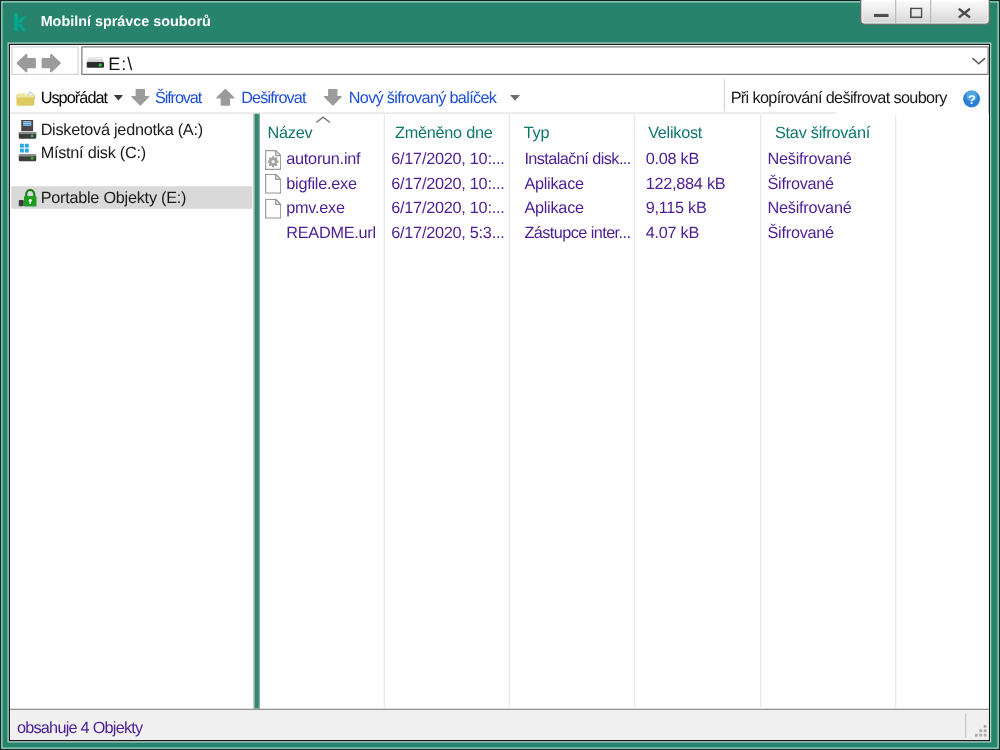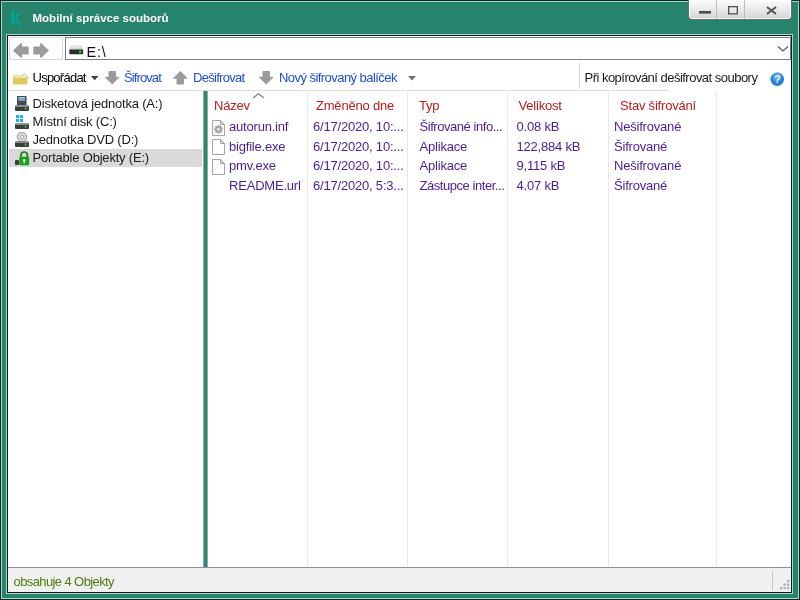--- a/index.html
+++ b/index.html
@@ -20,24 +20,24 @@
 .gray{color:#1d4ed8}
 .tbsep{position:absolute;left:571px;top:2px;width:1px;height:26px;background:#d9d9d9}
 .mainarea{position:absolute;left:0;top:55px;width:783px;height:476px;background:#fff}
 .leftpanel{position:absolute;left:0;top:0;width:200px;height:476px}
 .drow{position:absolute;left:1px;width:192.5px;height:18px}
 .drow .dtxt{position:absolute;left:23.5px;top:1.5px;white-space:nowrap}
 .drow.sel{background:#d9d9d9}
 .divider{position:absolute;left:195.2px;top:0;width:5px;height:476px;background:#2b8a72;border-left:1px solid #9aa3a1;border-right:1px solid #9aa3a1}
 .rightpanel{position:absolute;left:200px;top:0;width:583px;height:476px}
 .colline{position:absolute;top:1px;width:1px;height:474px;background:#e6e8ea}
-.hdr{position:absolute;top:7.2px;white-space:nowrap;color:#b91c1c}
+.hdr{position:absolute;top:7.2px;white-space:nowrap;color:#0f766e}
 .cell{position:absolute;white-space:nowrap;color:#4c1d95}
 .statusbar{position:absolute;left:0;top:531px;width:783px;height:25px;background:#f0f0f0;border-top:1px solid #919191}
-.stext{position:absolute;left:5.5px;top:5.5px;color:#4d7c0f;letter-spacing:-0.6px}
+.stext{position:absolute;left:5.5px;top:5.5px;color:#4c1d95;letter-spacing:-0.6px}
 .ssep{position:absolute;left:764px;top:3px;width:1px;height:19px;background:#c6c6c6}
 svg{display:block}
 .abs{position:absolute}
 </style>
 </head>
 <body>
 <div class="frame"></div>
 <svg class="klogo" width="22" height="16" viewBox="0 0 22 16">
   <rect x="0.2" y="0.3" width="3.3" height="14.6" fill="#00a88e"></rect>
   <polygon points="7.3,3.1 10.6,3.1 5.8,8.3 3.5,8.3 3.5,7.1" fill="#00a88e"></polygon>
@@ -129,30 +129,20 @@
       <svg class="abs" style="left:5px;top:1px" width="16" height="16" viewBox="0 0 16 16">
         <rect x="2" y="1" width="3.1" height="3.1" fill="#29abe2"></rect>
         <rect x="5.9" y="1" width="3.1" height="3.1" fill="#29abe2"></rect>
         <rect x="2" y="4.9" width="3.1" height="3.1" fill="#29abe2"></rect>
         <rect x="5.9" y="4.9" width="3.1" height="3.1" fill="#29abe2"></rect>
         <rect x="1" y="9.5" width="14" height="5.5" rx="1" fill="#3c3c3c"></rect>
         <rect x="1" y="9.5" width="14" height="1.6" rx="0.8" fill="#8a8a8a"></rect>
         <circle cx="11.7" cy="12.7" r="1.1" fill="#35c135"></circle>
       </svg>
       <div class="dtxt">Místní disk (C:)</div>
-    </div>
-    <div class="drow" style="top:39.9px">
-      <svg class="abs" style="left:5px;top:1px" width="16" height="16" viewBox="0 0 16 16">
-        <circle cx="8" cy="5" r="4.8" fill="#d6d6d6" stroke="#8f8f8f" stroke-width="0.8"></circle>
-        <circle cx="8" cy="5" r="1.7" fill="#f2f2f2" stroke="#9a9a9a" stroke-width="0.7"></circle>
-        <rect x="1" y="9.5" width="14" height="5.5" rx="1" fill="#3c3c3c"></rect>
-        <rect x="1" y="9.5" width="14" height="1.6" rx="0.8" fill="#8a8a8a"></rect>
-        <circle cx="11.7" cy="12.7" r="1.1" fill="#35c135"></circle>
-      </svg>
-      <div class="dtxt">Jednotka DVD (D:)</div>
     </div>
     <div class="drow sel" style="top:57.6px">
       <svg class="abs" style="left:5px;top:1px" width="16" height="16" viewBox="0 0 16 16">
         <rect x="1" y="10" width="4" height="5" rx="0.8" fill="#3c3c3c"></rect>
         <path d="M7,7 L7,5.2 a3.2,3.2 0 0 1 6.4,0 L13.4,7" fill="none" stroke="#1c7a1c" stroke-width="1.7"></path>
         <rect x="5.2" y="6.8" width="10" height="8.4" rx="1" fill="#1e9e1e"></rect>
         <circle cx="10.2" cy="10.2" r="1.2" fill="#fff"></circle>
         <rect x="9.6" y="10.6" width="1.2" height="2.6" fill="#fff"></rect>
       </svg>
       <div class="dtxt">Portable Objekty (E:)</div>
@@ -198,21 +188,21 @@
       <path d="M8.5,0.5 L8.5,4.5 L12.5,4.5 Z" fill="#e8e8e8" stroke="#9a9a9a" stroke-width="0.9"></path>
     </svg>
     <div class="cell" style="left:21px;top:28.4px">autorun.inf</div>
     <div class="cell" style="left:21px;top:47.8px">bigfile.exe</div>
     <div class="cell" style="left:21px;top:67.2px">pmv.exe</div>
     <div class="cell" style="left:21px;top:86.6px">README.url</div>
     <div class="cell" style="left:105px;top:28.4px">6/17/2020, 10:...</div>
     <div class="cell" style="left:105px;top:47.8px">6/17/2020, 10:...</div>
     <div class="cell" style="left:105px;top:67.2px">6/17/2020, 10:...</div>
     <div class="cell" style="left:105px;top:86.6px">6/17/2020, 5:3...</div>
-    <div class="cell" style="left:211.5px;top:28.4px;letter-spacing:-0.45px">Šifrované info...</div>
+    <div class="cell" style="left:211.5px;top:28.4px;letter-spacing:-0.45px">Instalační disk...</div>
     <div class="cell" style="left:211.5px;top:47.8px">Aplikace</div>
     <div class="cell" style="left:211.5px;top:67.2px">Aplikace</div>
     <div class="cell" style="left:211.5px;top:86.6px;letter-spacing:-0.45px">Zástupce inter...</div>
     <div class="cell" style="left:308.5px;top:28.4px">0.08 kB</div>
     <div class="cell" style="left:308.5px;top:47.8px">122,884 kB</div>
     <div class="cell" style="left:308.5px;top:67.2px">9,115 kB</div>
     <div class="cell" style="left:308.5px;top:86.6px">4.07 kB</div>
     <div class="cell" style="left:406px;top:28.4px">Nešifrované</div>
     <div class="cell" style="left:406px;top:47.8px">Šifrované</div>
     <div class="cell" style="left:406px;top:67.2px">Nešifrované</div>

